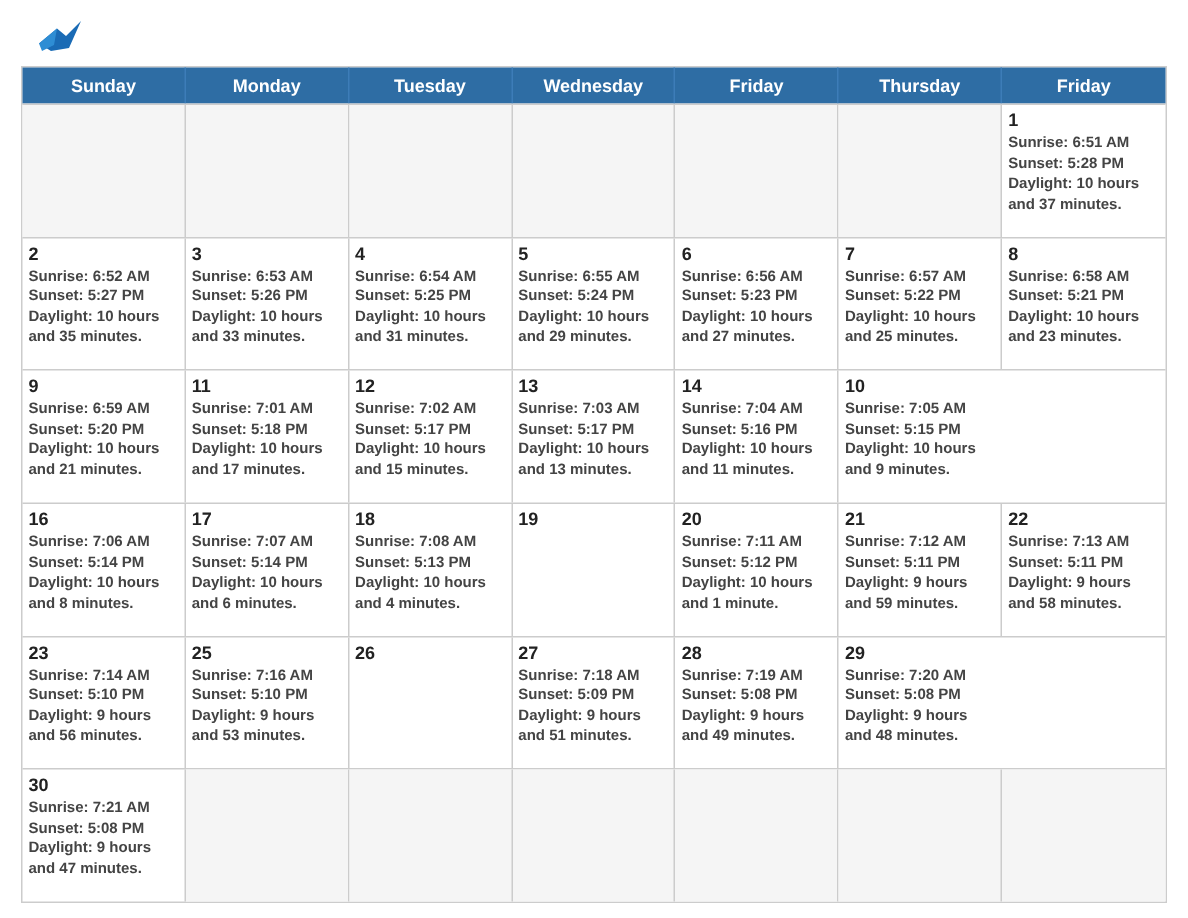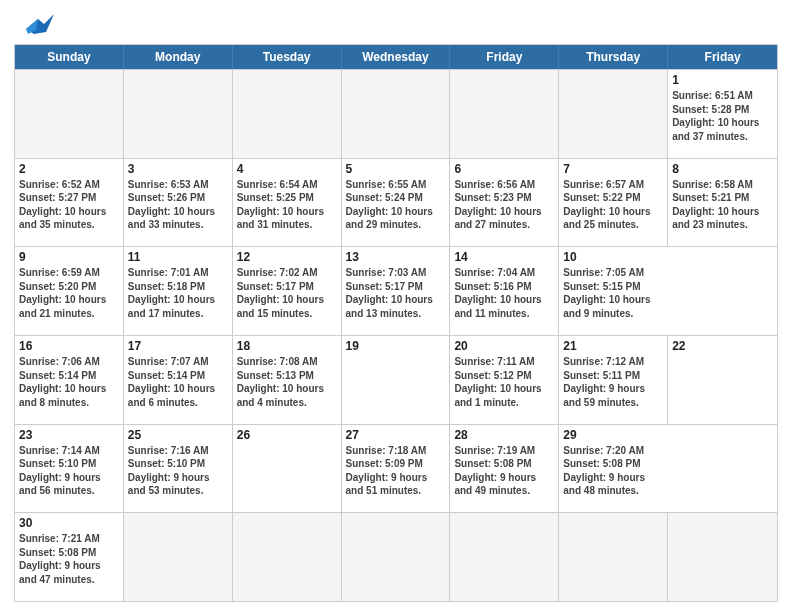--- a/index.html
+++ b/index.html
@@ -274,20 +274,24 @@
           </div>
           <div class="cal-cell">
             <div class="day-num">21</div>
             <div class="day-info">Sunrise: 7:12 AM
 Sunset: 5:11 PM
 Daylight: 9 hours
 and 59 minutes.</div>
           </div>
           <div class="cal-cell">
             <div class="day-num">22</div>
+            <div class="day-info">Sunrise: 7:13 AM
+Sunset: 5:11 PM
+Daylight: 9 hours
+and 58 minutes.</div>
           </div>
         </div>
         <div class="cal-row">
           <div class="cal-cell">
             <div class="day-num">23</div>
             <div class="day-info">Sunrise: 7:14 AM
 Sunset: 5:10 PM
 Daylight: 9 hours
 and 56 minutes.</div>
           </div>

